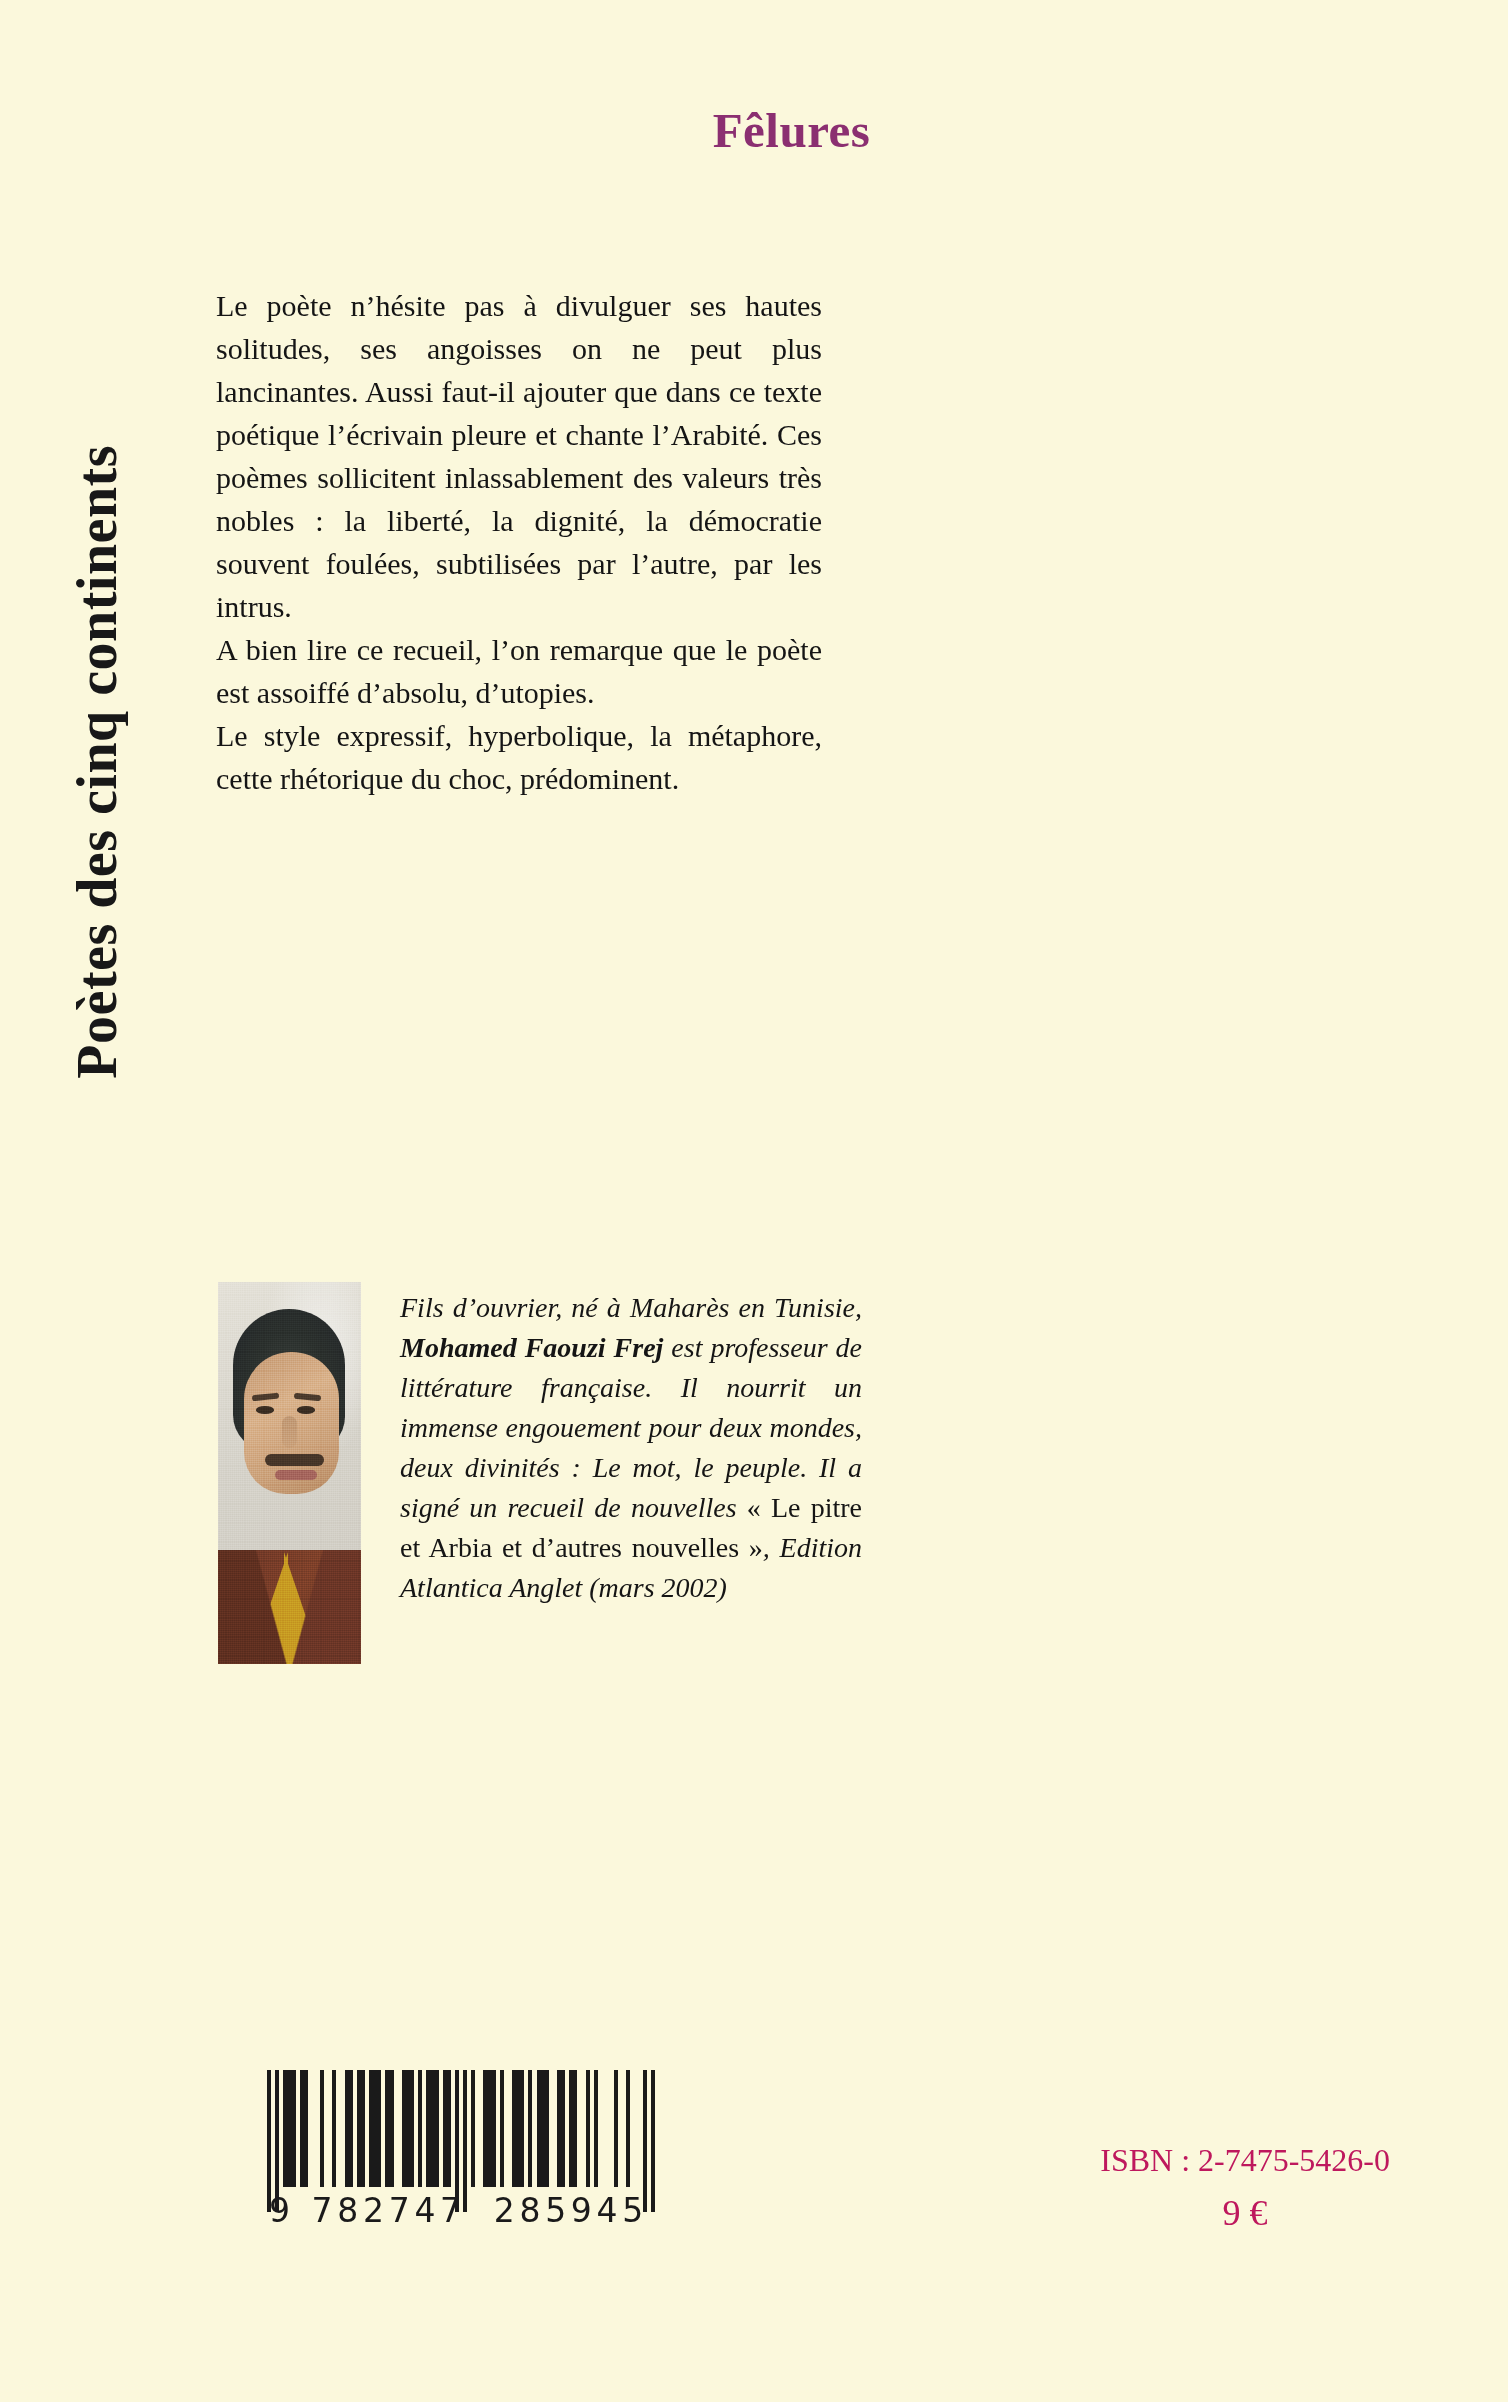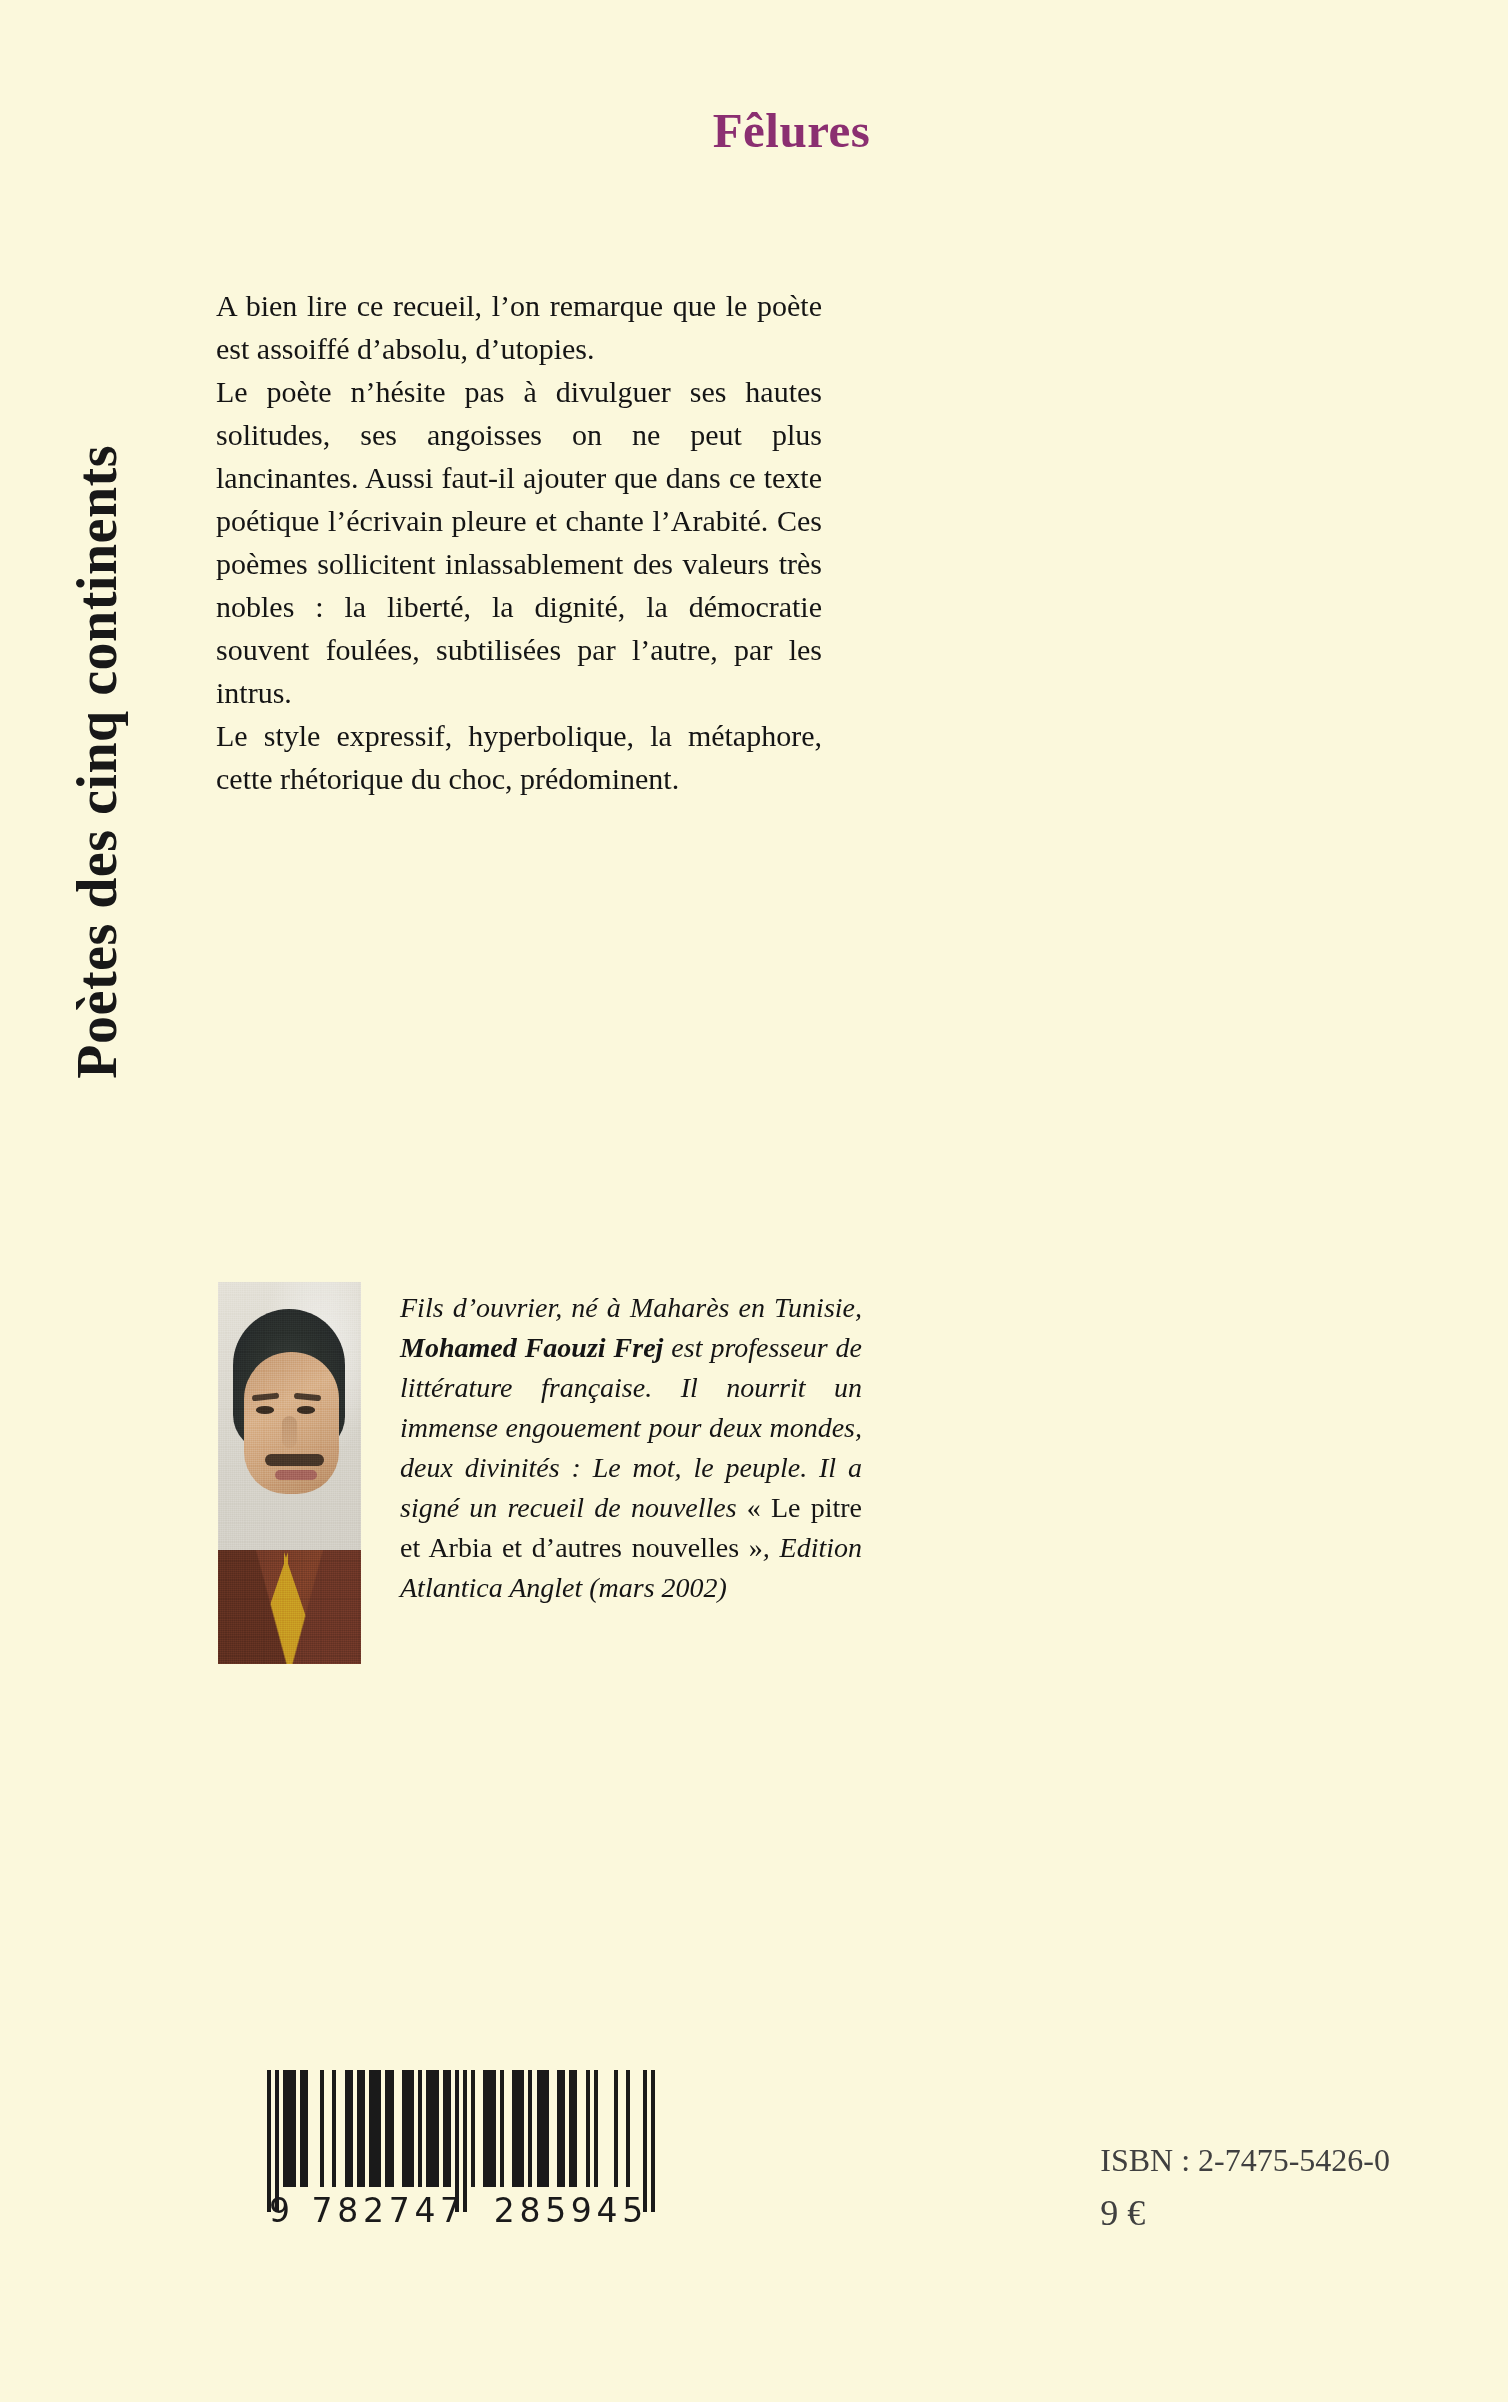--- a/index.html
+++ b/index.html
@@ -285,43 +285,43 @@
     margin-right: 17px;
   }
   .barcode-digits .grp {
     margin-right: 28px;
   }
 
   .isbn-area {
     position: absolute;
     right: 118px;
     top: 2134px;
-    text-align: left;
+    text-align: center;
     font-size: 32px;
     line-height: 53px;
-    color: #404040;
+    color: #be185d;
   }
   .isbn-area .price {
     font-size: 36px;
   }
 </style>
 </head>
 <body>
 
 <div class="cover">
 
   <div class="collection-band">
     <div class="collection-text">Poètes des cinq continents</div>
   </div>
 
   <div class="title">Fêlures</div>
 
   <div class="blurb">
+    <p class="last-line-left">Le poète n’hésite pas à divulguer ses hautes solitudes, ses angoisses on ne peut plus lancinantes. Aussi faut-il ajouter que dans ce texte poétique l’écrivain pleure et chante l’Arabité. Ces poèmes sollicitent inlassablement des valeurs très nobles : la liberté, la dignité, la démocratie souvent foulées, subtilisées par l’autre, par les intrus.</p>
     <p class="last-line-left">A bien lire ce recueil, l’on remarque que le poète est assoiffé d’absolu, d’utopies.</p>
-    <p class="last-line-left">Le poète n’hésite pas à divulguer ses hautes solitudes, ses angoisses on ne peut plus lancinantes. Aussi faut-il ajouter que dans ce texte poétique l’écrivain pleure et chante l’Arabité. Ces poèmes sollicitent inlassablement des valeurs très nobles : la liberté, la dignité, la démocratie souvent foulées, subtilisées par l’autre, par les intrus.</p>
     <p class="last-line-left">Le style expressif, hyperbolique, la métaphore, cette rhétorique du choc, prédominent.</p>
   </div>
 
   <div class="author-block">
 
     <div class="author-photo">
       <div class="photo-bg"></div>
       <div class="photo-hair"></div>
       <div class="photo-face"></div>
       <div class="photo-brow l"></div>

